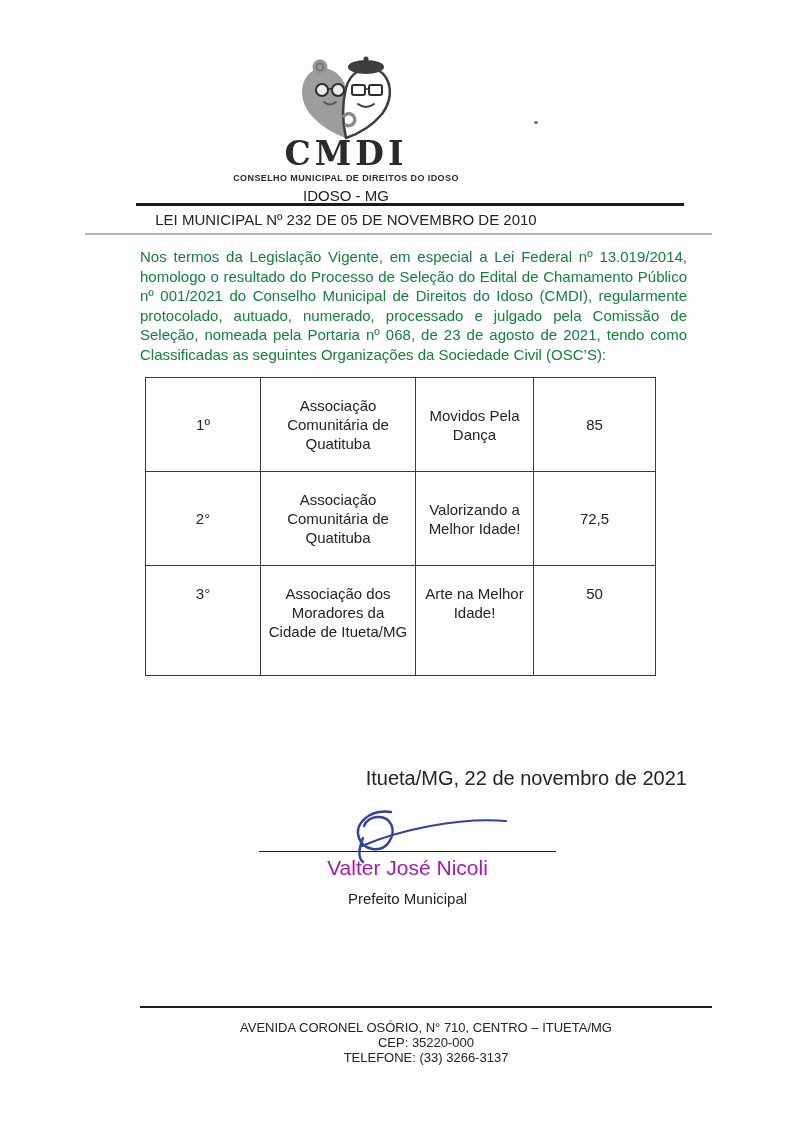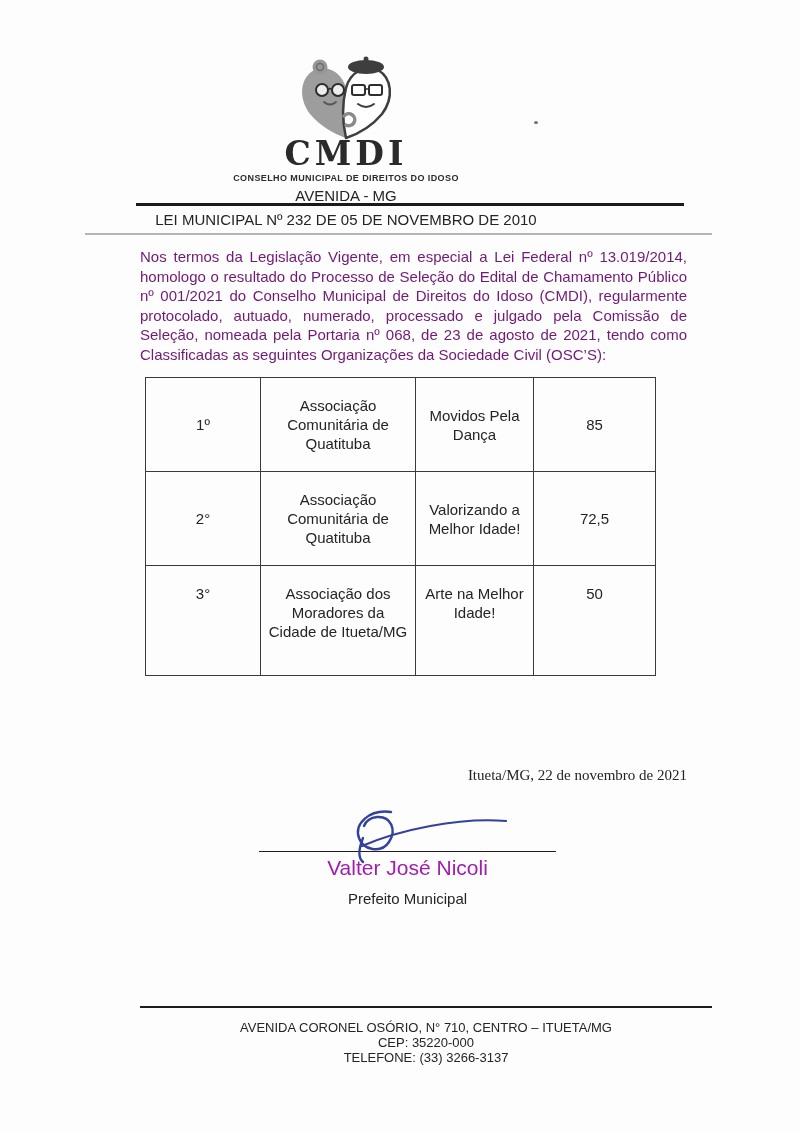--- a/index.html
+++ b/index.html
@@ -20,35 +20,35 @@
   .org-name { font-size:9px; font-weight:bold; letter-spacing:0.4px; color:#2b2b2b; margin-top:3px; }
   .city-line { font-size:15px; margin-top:4px; color:#242424; }
   .law-line  { font-size:15px; margin-top:7px; color:#242424; }
 
   .rule-1 { position:absolute; top:203px; left:136px; width:548px; height:3px; background:#1a1a1a; }
   .doc-title { position:absolute; top:207px; left:136px; width:548px; text-align:center;
                font-size:19px; font-weight:bold; color:#1c1c1c; }
   .rule-2 { position:absolute; top:233px; left:85px; width:627px; height:2px; background:#b5b5b5; }
 
   .body-par { position:absolute; top:247px; left:140px; width:547px;
-              font-size:15px; line-height:19.5px; text-align:justify; color:#701a75; }
+              font-size:15px; line-height:19.5px; text-align:justify; color:#15803d; }
 
   
   table.results { position:absolute; top:377px; left:145px; border-collapse:collapse; background:transparent; }
   .results th, .results td {
     border:1.5px solid #3a3a3a; text-align:center; font-size:15px;
     color:#242424; padding:2px 6px; line-height:19px;
   }
   .results th { font-weight:bold; vertical-align:top; padding-top:4px; height:55px; }
   .results col.c1 { width:115px; } .results col.c2 { width:155px; }
   .results col.c3 { width:118px; } .results col.c4 { width:122px; }
   .results tr.r1 td, .results tr.r2 td { height:94px; vertical-align:middle; }
   .results tr.r3 td { height:110px; vertical-align:top; padding-top:18px; }
 
-  .date-line { position:absolute; top:767px; left:140px; width:547px; text-align:right; font-size:15px;font-family:Liberation Serif, serif; }
+  .date-line { position:absolute; top:767px; left:140px; width:547px; text-align:right; font-size:20px; }
 
   
   .sig-block { position:absolute; top:808px; left:259px; width:297px; text-align:center; }
   .sig-ink { display:block; overflow:visible; margin:0 auto -3px auto; }
   .sig-rule { border-top:1.6px solid #1f1f1f; height:0; }
   .sig-name { font-size:21px; margin-top:4px; color:#a21caf; }
   .sig-role { font-size:15px; margin-top:10px; color:#242424; }
 
   
   .footer-block { position:absolute; top:1006px; left:140px; width:572px;
@@ -84,21 +84,21 @@
       <rect x="71" y="31" width="13" height="10" rx="2" fill="#ffffff" stroke="#2d2d2d" stroke-width="2"></rect>
       <path d="M67,35 L71,35" stroke="#2d2d2d" stroke-width="1.5"></path>
 
       <path d="M26,48 Q32,53 38,48" fill="none" stroke="#555555" stroke-width="1.8" stroke-linecap="round"></path>
       <path d="M60,50 Q68,56 76,50" fill="none" stroke="#3e3e3e" stroke-width="2" stroke-linecap="round"></path>
 
       <path d="M46,62 a6,6 0 1 1 2,9" fill="none" stroke="#8a8a8a" stroke-width="3.5" stroke-linecap="round"></path>
     </svg>
     <div class="org-abbr">CMDI</div>
     <div class="org-name">CONSELHO MUNICIPAL DE DIREITOS DO IDOSO</div>
-    <div class="city-line">AVENIDA - MG</div>
+    <div class="city-line">IDOSO - MG</div>
     <div class="law-line">LEI MUNICIPAL Nº 232 DE 05 DE NOVEMBRO DE 2010</div>
   </div>
 
   <div class="speck"></div>
 
   <div class="rule-1"></div>
   <div class="rule-2"></div>
 
   <p class="body-par">Nos termos da Legislação Vigente, em especial a Lei Federal nº 13.019/2014, homologo o resultado do Processo de Seleção do Edital de Chamamento Público nº 001/2021 do Conselho Municipal de Direitos do Idoso (CMDI), regularmente protocolado, autuado, numerado, processado e julgado pela Comissão de Seleção, nomeada pela Portaria nº 068, de 23 de agosto de 2021, tendo como Classificadas as seguintes Organizações da Sociedade Civil (OSC’S):</p>
 

